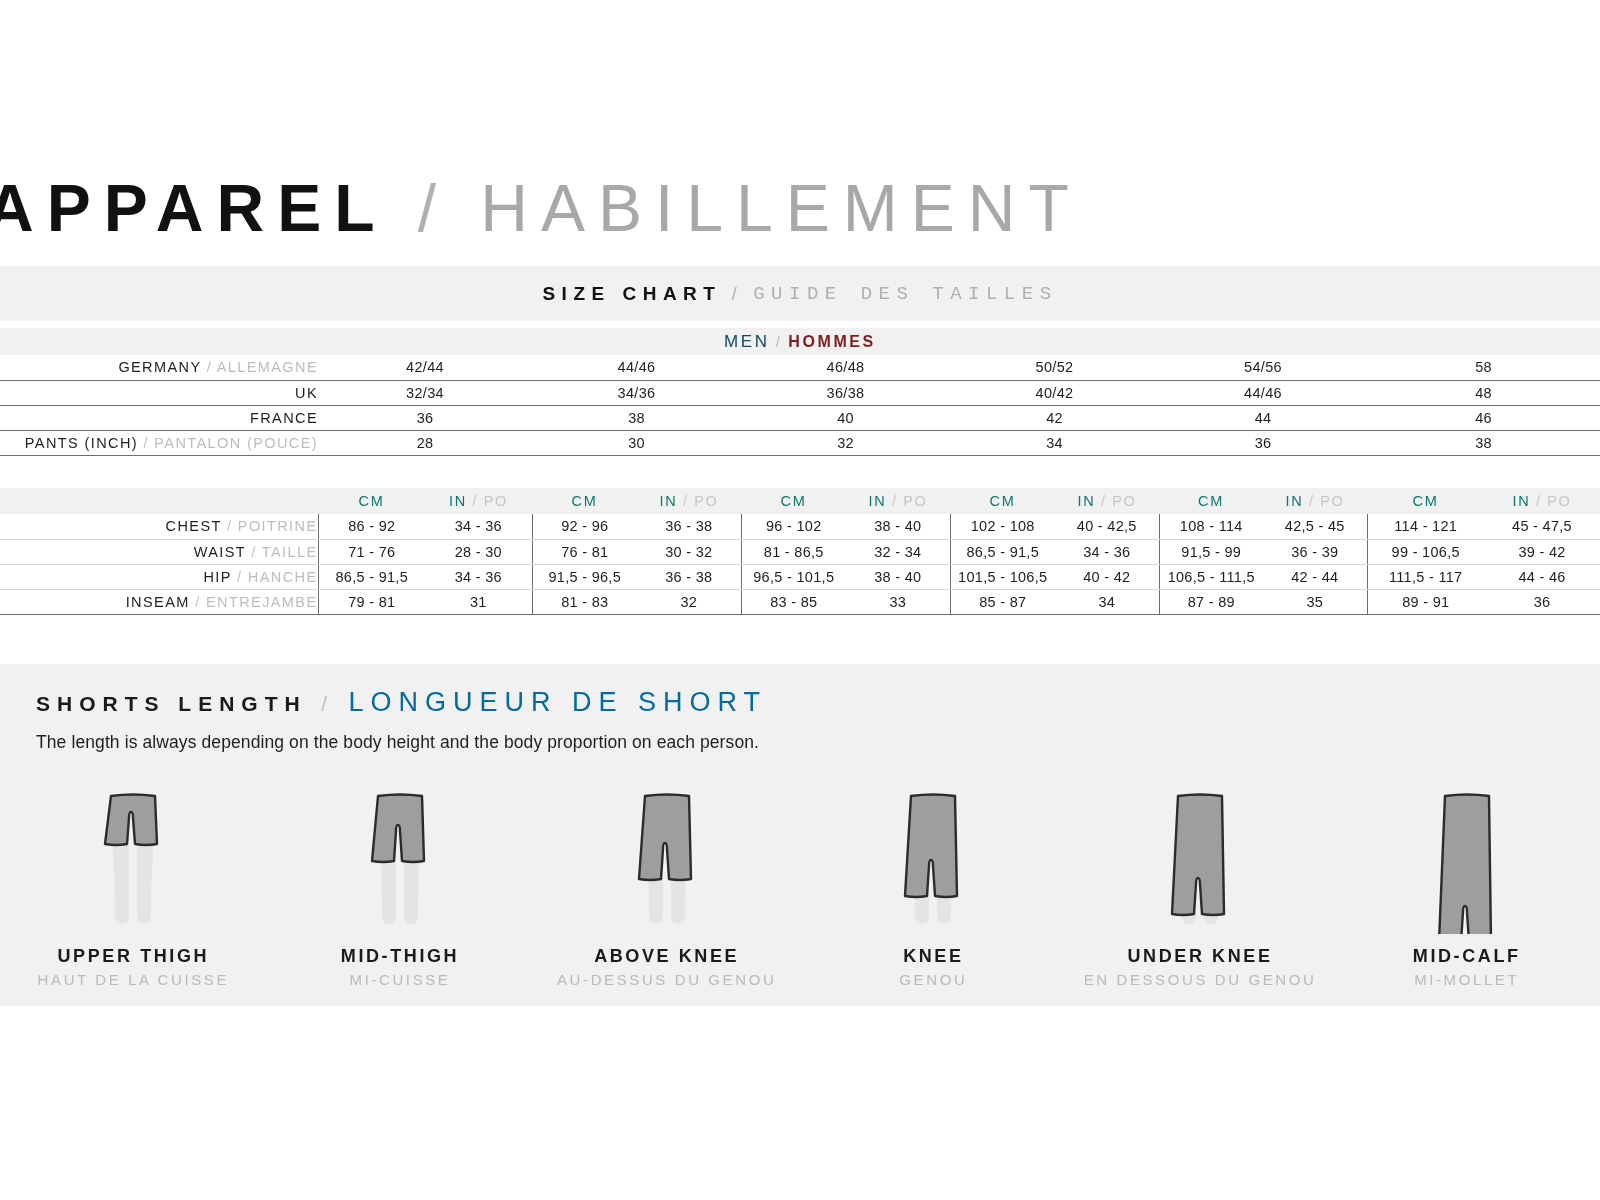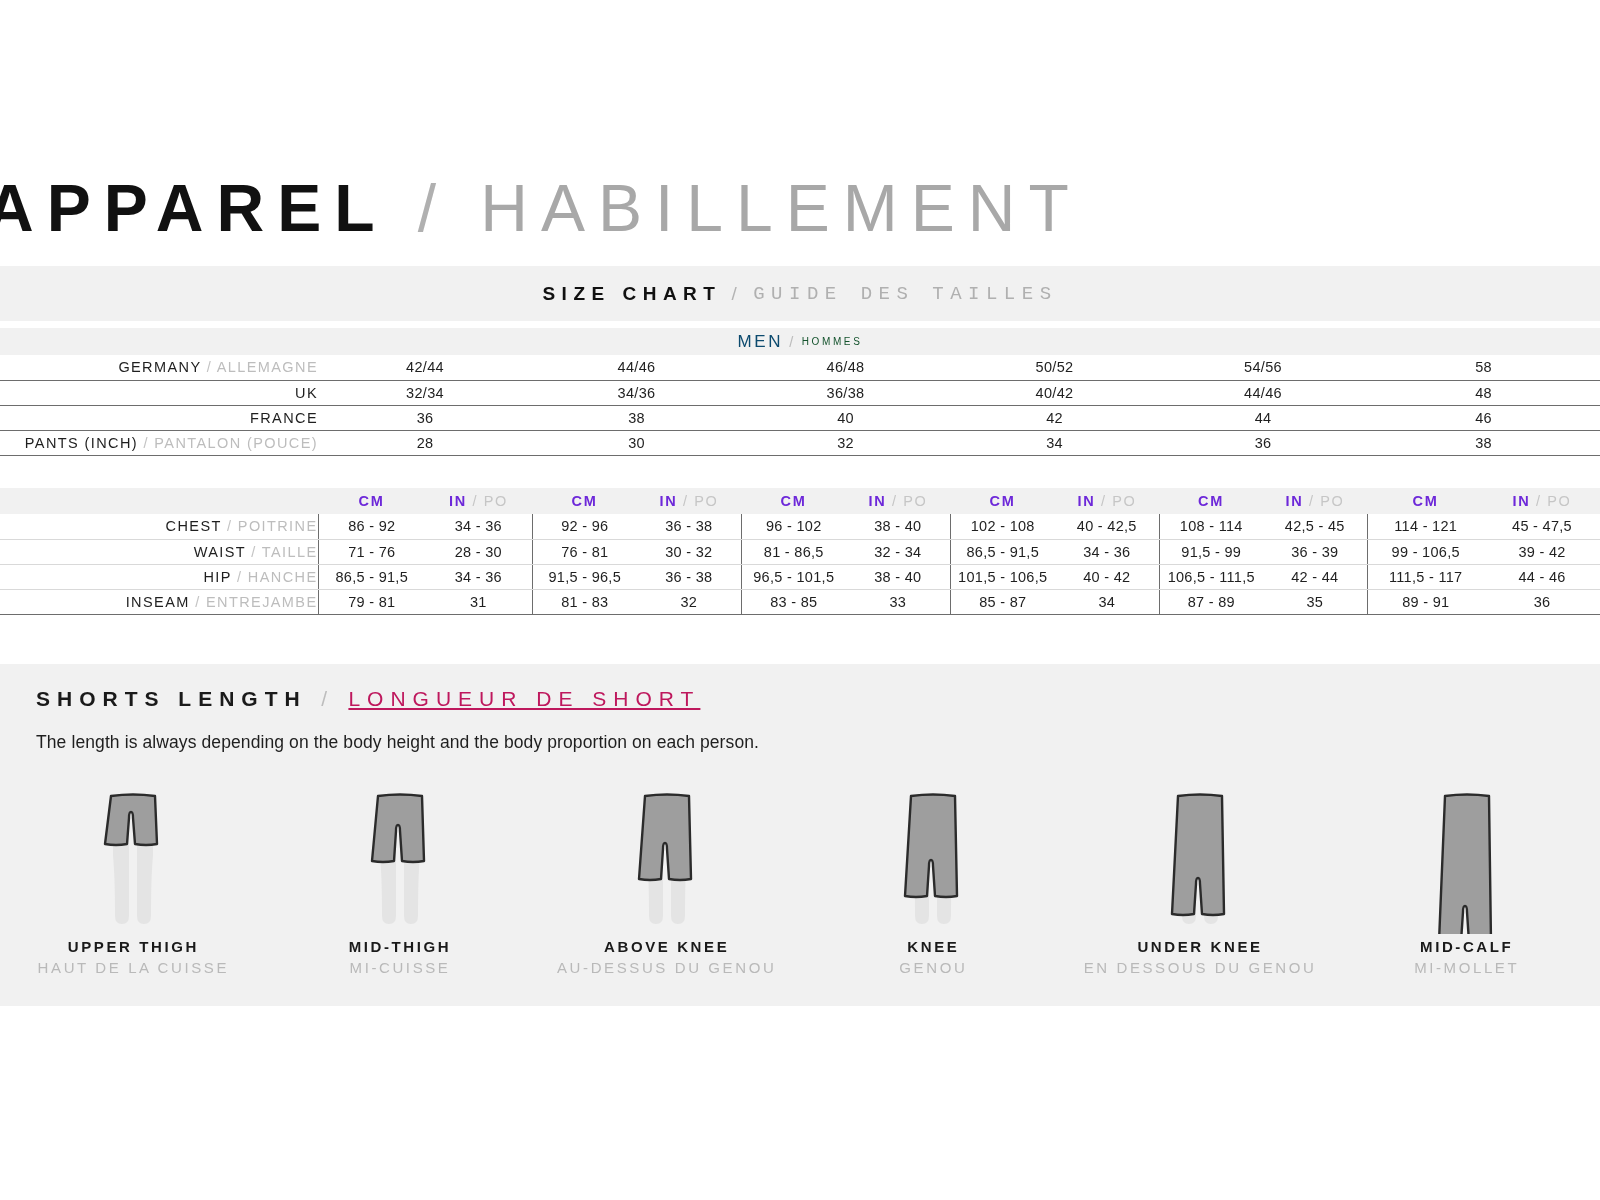--- a/index.html
+++ b/index.html
@@ -34,21 +34,21 @@
   .subbanner .s-sep  { color: #b4b4b4; font-weight: 400; font-size: 19px; letter-spacing: 6.5px; }
   .subbanner .s-grey { color: #b0b0b0; font-weight: 400; font-size: 19px; letter-spacing: 6.5px; font-family: Liberation Mono, monospace; }
 
   
   .genderbar {
     position: absolute; left: 0; top: 328px; width: 1600px; height: 27px;
     background: #f1f1f1; display: flex; align-items: center; justify-content: center;
   }
   .genderbar .g-dark { color: #0c4a6e; font-weight: 400; font-size: 17px; letter-spacing: 2.6px; }
   .genderbar .g-sep  { color: #bbb; font-weight: 400; font-size: 14.5px; letter-spacing: 2.6px; }
-  .genderbar .g-grey { color: #14532d; font-weight: 400; font-size: 10px; letter-spacing: 2.6px; }
+  .genderbar .g-grey { color: #7f1d1d; font-weight: 700; font-size: 16px; letter-spacing: 2.6px; }
 
   
   .tbl { position: absolute; left: 0; width: 1600px; border-collapse: collapse; table-layout: fixed; }
   .tbl td, .tbl th { padding: 0; font-weight: 400; }
 
   #tableA { top: 355px; }
   #tableB { top: 488px; }
 
   .rowline td { border-bottom: 1px solid #6d6d6d; }
   .thinline td { border-bottom: 1px solid #d9d9d9; }
@@ -66,56 +66,56 @@
     letter-spacing: .3px; height: 25px; white-space: nowrap;
   }
   .sizehead {
     text-align: center; font-size: 14.5px; color: #1f1f1f;
     letter-spacing: 2.2px; height: 22px;
   }
 
   
   .unitband td { background: #f1f1f1; height: 26px; }
   .unit { text-align: center; font-size: 14.5px; letter-spacing: 1.6px; }
-  .unit .u-dark { color: #6d28d9; font-weight: bold; }
+  .unit .u-dark { color: #0f766e; }
   .unit .u-sep { color: #c6c6c6; }
   .unit .u-grey { color: #c6c6c6; }
 
   .vsep { border-left: 1px solid #6d6d6d; }
 
   
   .panel {
     position: absolute; left: 0; top: 664px; width: 1600px; height: 342px;
     background: #f1f1f1;
   }
   .panel-title {
     position: absolute; left: 36px; top: 23px; white-space: nowrap;
   }
   .panel-title .p-dark { color: #1a1a1a; font-weight: 700; font-size: 21px; letter-spacing: 7px; margin-top: 44px; }
   .panel-title .p-sep  { color: #bdbdbd; font-weight: 400; font-size: 21px; letter-spacing: 7px; }
-  .panel-title .p-grey { color: #be185d; font-weight: 400; font-size: 21px; letter-spacing: 7px; text-decoration: underline; }
+  .panel-title .p-grey { color: #0369a1; font-weight: 400; font-size: 27px; letter-spacing: 7px; }
 
   .desc-en {
     position: absolute; left: 36px; top: 68px; font-size: 17.5px;
     color: #1f1f1f; letter-spacing: .1px; white-space: nowrap;
   }
   .desc-fr {
     position: absolute; left: 36px; top: 93px; font-size: 17.5px;
     color: #b9b9b9; letter-spacing: .1px; white-space: nowrap;
   }
 
   .figs {
     position: absolute; left: 0; top: 122px; width: 1600px; height: 215px;
     display: flex;
   }
   .fig { flex: 1 1 0; display: flex; flex-direction: column; align-items: center; }
   .fig-art { height: 148px; display: flex; align-items: flex-start; justify-content: center; }
   .fig-name {
-    font-size: 15px; font-weight: 700; color: #1a1a1a;
-    letter-spacing: 2.6px; white-space: nowrap; margin-top: 4px; text-align: center;
+    font-size: 18px; font-weight: 700; color: #1a1a1a;
+    letter-spacing: 2.6px; white-space: nowrap; margin-top: 12px; text-align: center;
   }
   .fig-fr {
     font-size: 15px; font-weight: 400; color: #b9b9b9;
     letter-spacing: 2.6px; white-space: nowrap; margin-top: 4px;
   }
 </style>
 </head>
 <body>
 
 <div class="page">

